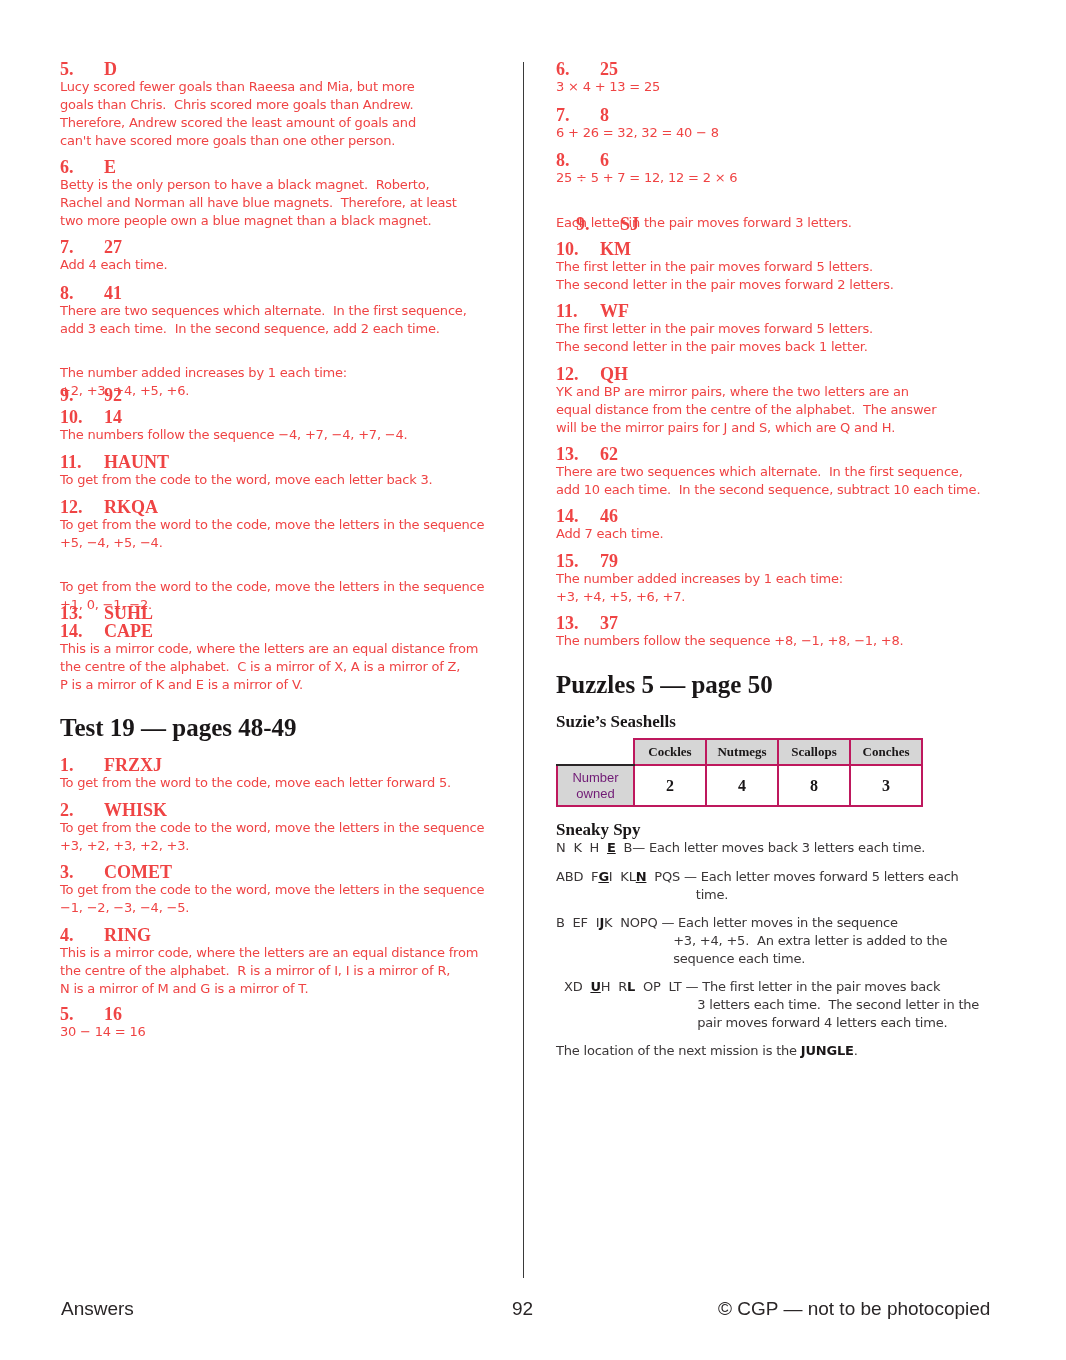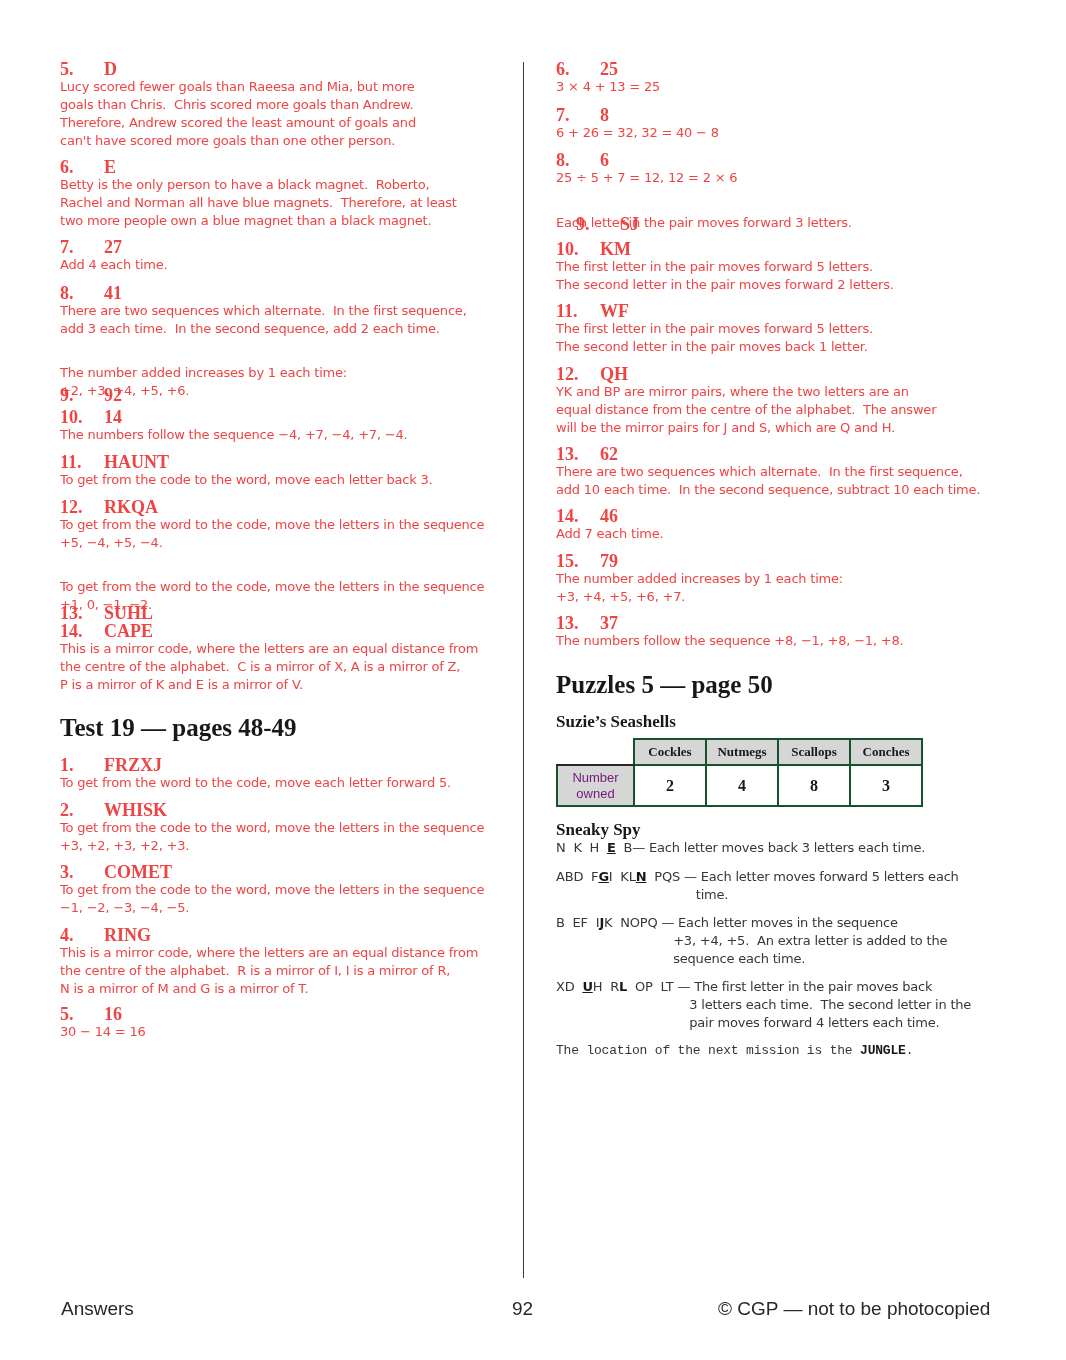--- a/index.html
+++ b/index.html
@@ -5,21 +5,21 @@
   html, body { margin:0; padding:0; background:#ffffff; }
   body { width:1066px; height:1360px; position:relative; overflow:hidden; color:#231f20; }
   .q { position:absolute; font-family:"Liberation Serif", serif; font-weight:bold; font-size:18px; line-height:20px; color:#ef4444; white-space:nowrap; }
   .q .num { display:inline-block; width:44px; }
   .exp { position:absolute; font-family:"DejaVu Sans", sans-serif; font-size:13px; line-height:18px; color:#ef4444; white-space:pre; letter-spacing:-0.2px; }
   .h2 { position:absolute; font-family:"Liberation Serif", serif; font-weight:bold; font-size:25px; line-height:28px; color:#1a1718; white-space:nowrap; }
   .h3 { position:absolute; font-family:"Liberation Serif", serif; font-weight:bold; font-size:17px; line-height:20px; color:#1a1718; white-space:nowrap; }
   .divider { position:absolute; left:523px; top:62px; width:1px; height:1216px; background:#3a3a3a; }
   .footer { position:absolute; top:1297px; font-family:"Liberation Sans", sans-serif; font-size:19px; line-height:24px; color:#2a2627; white-space:nowrap; }
   table.shells { position:absolute; left:556px; top:738px; border-collapse:collapse; }
-  table.shells td, table.shells th { border:2px solid #14532d; text-align:center; padding:0; }
+  table.shells td, table.shells th { border:2px solid #be185d; text-align:center; padding:0; }
   table.shells th { background:#d6d6d6; font-family:"Liberation Serif", serif; font-weight:bold; font-size:13px; height:24px; width:70px; color:#1a1718; }
   table.shells th.blank { background:transparent; border:none; border-bottom:2px solid #2a2627; width:75px; }
   table.shells td.rowlabel { background:#d6d6d6; font-family:"Liberation Sans", sans-serif; font-size:13px; line-height:16px; width:75px; height:39px; color:#701a75; }
   table.shells td.val { font-family:"Liberation Serif", serif; font-weight:bold; font-size:16px; color:#1a1718; }
   .spy { position:absolute; font-family:"DejaVu Sans", sans-serif; font-size:13px; line-height:18px; color:#3a3637; white-space:nowrap; letter-spacing:-0.2px; }
   .spy .code { display:inline-block; vertical-align:top; }
   .spy .desc { display:inline-block; vertical-align:top; white-space:pre; }
   .hl { font-weight:bold; text-decoration:underline; color:#1a1718; }
   .bd { font-weight:bold; color:#1a1718; }
 </style>
@@ -132,21 +132,21 @@
   </table>
 
 <div class="h3" style="left:556px; top:820px;">Sneaky Spy</div>
 <div id="spy-rows">
     <div class="spy" style="left: 556px; top: 839px;"><span class="code" style="white-space: pre;"><span>N  K  H  </span><span class="hl">E</span><span>  B</span></span><span class="desc">— Each letter moves back 3 letters each time.</span></div>
     <div class="spy" style="left: 556px; top: 868px;"><span class="code" style="white-space: pre;"><span>ABD  F</span><span class="hl">G</span><span>I  KL</span><span class="hl">N</span><span>  PQS </span></span><span class="desc">— Each letter moves forward 5 letters each
    time.</span></div>
     <div class="spy" style="left: 556px; top: 914px;"><span class="code" style="white-space: pre;"><span>B  EF  I</span><span class="hl">J</span><span>K  NOPQ </span></span><span class="desc">— Each letter moves in the sequence
    +3, +4, +5.  An extra letter is added to the
    sequence each time.</span></div>
-    <div class="spy" style="left: 556px; top: 978px;"><span class="code" style="white-space: pre;"><span>XD  </span><span class="hl">U</span><span>H  R</span><span class="bd">L</span><span>  OP  LT </span></span><span class="desc">— The first letter in the pair moves back
+    <div class="spy" style="left: 556px; top: 978px;"><span class="code" style="white-space: pre; margin-left: 8px;"><span>XD  </span><span class="hl">U</span><span>H  R</span><span class="bd">L</span><span>  OP  LT </span></span><span class="desc">— The first letter in the pair moves back
    3 letters each time.  The second letter in the
    pair moves forward 4 letters each time.</span></div>
   </div>
-<div class="spy" style="left:556px; top:1042px;font-family:Liberation Mono, monospace;"><span>The location of the next mission is the </span><span class="bd">JUNGLE</span><span>.</span></div>
+<div class="spy" style="left:556px; top:1042px;"><span>The location of the next mission is the </span><span class="bd">JUNGLE</span><span>.</span></div>
 
 <div class="footer" style="left:61px;">Answers</div>
 <div class="footer" style="left:512px;">92</div>
 <div class="footer" style="left:718px;">© CGP — not to be photocopied</div>
 
 </body></html>

